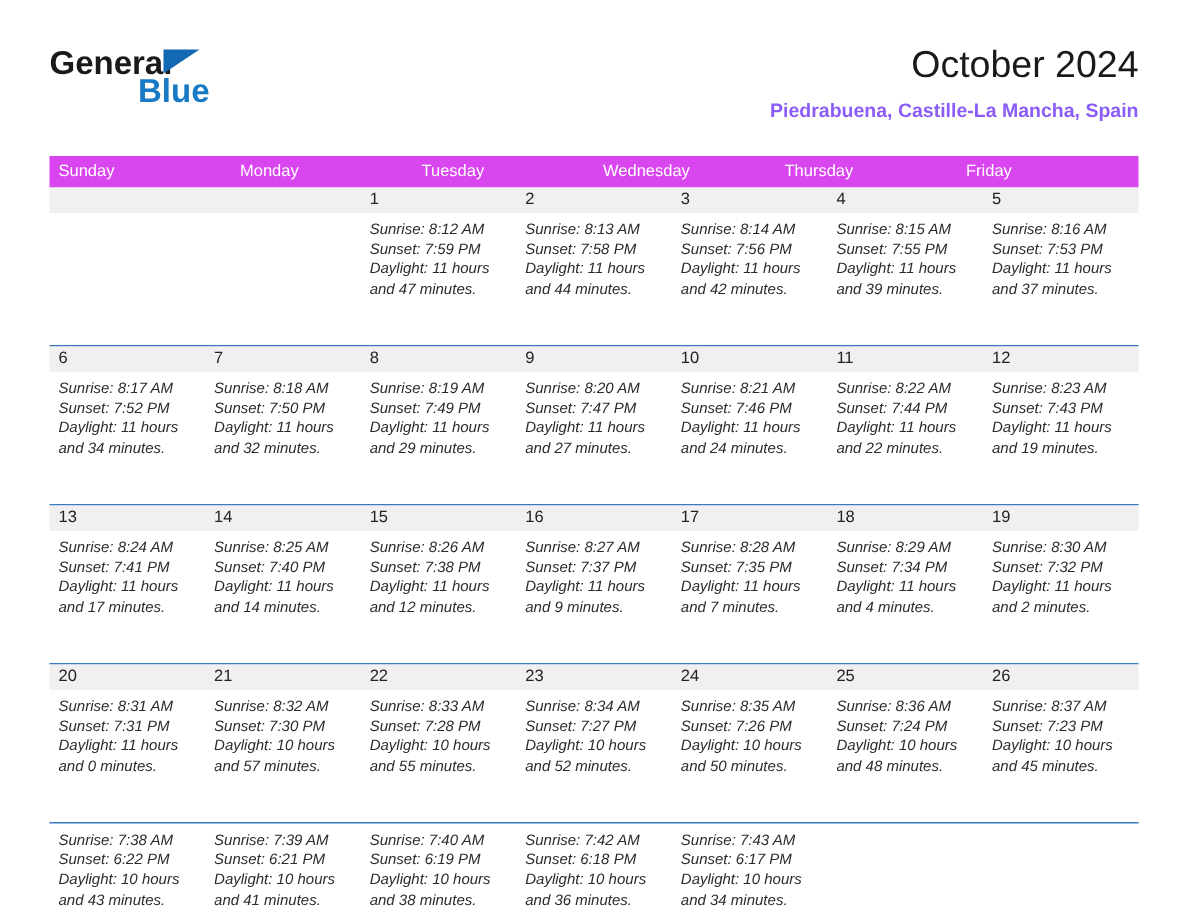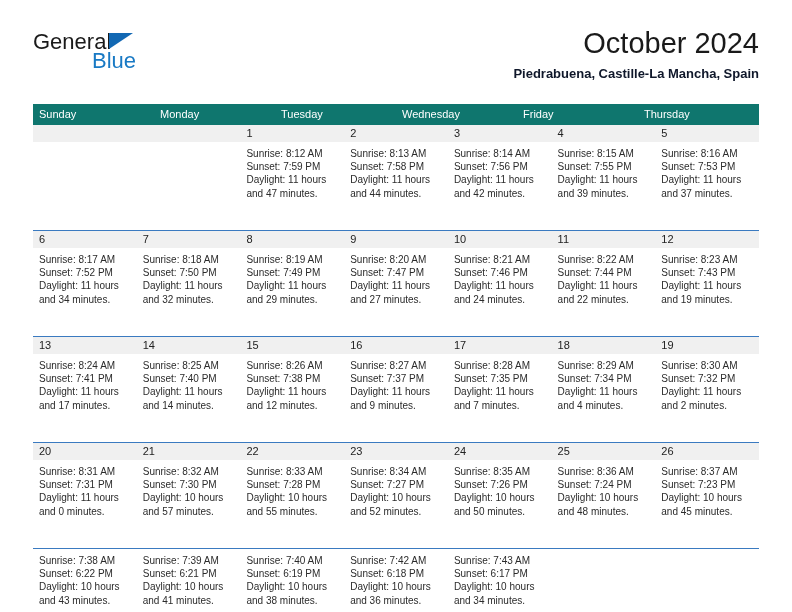--- a/index.html
+++ b/index.html
@@ -30,20 +30,21 @@
     width: 726px;
     height: 72px;
   }
 
   .brand {
     position: absolute;
     left: 0;
     top: 0;
     width: 230px;
     height: 56px;
+    font-weight: bold;
   }
   .brand-general {
     position: absolute;
     left: 0;
     top: 2px;
     font-size: 22px;
     letter-spacing: 0px;
     color: #1a1a1a;
     font-family: "Liberation Sans", sans-serif;
     line-height: 24px;
@@ -67,45 +68,45 @@
     margin-left: 28px;
   }
 
   .title-block {
     position: absolute;
     right: 0;
     top: 0;
     text-align: right;
   }
   .cal-title {
-    font-size: 29px;
+    font-size: 25px;
     color: #1a1a1a;
     line-height: 30px;
     white-space: nowrap;
   }
   .cal-subtitle {
     margin-top: 8px;
     font-size: 13px;
     font-weight: bold;
-    color: #0f172a;
+    color: #8b5cf6;
     line-height: 16px;
     white-space: nowrap;
   }
 
   
   .calendar {
     position: absolute;
     left: 33px;
     top: 104px;
     width: 726px;
   }
 
   .dow-row {
     display: flex;
-    background: #0f766e;
+    background: #d946ef;
     height: 21px;
   }
   .dow {
     flex: 1 1 0;
     min-width: 0;
     color: #ffffff;
     font-size: 11px;
     line-height: 21px;
     padding-left: 6px;
     box-sizing: border-box;
@@ -140,20 +141,21 @@
     box-sizing: border-box;
     padding-left: 6px;
     font-size: 11px;
     line-height: 17px;
     color: #222222;
     white-space: nowrap;
     overflow: hidden;
   }
   .cell-body {
     padding: 5px 6px 0 6px;
+    font-style: italic;
   }
   .evline {
     font-size: 10px;
     line-height: 13.2px;
     color: #2b2b2b;
     white-space: nowrap;
     overflow: hidden;
   }
   .cell.empty .cell-body { visibility: hidden; }
 </style>
@@ -176,22 +178,22 @@
     </div>
 
   </div>
 
   <div class="calendar">
     <div class="dow-row">
         <div class="dow">Sunday</div>
         <div class="dow">Monday</div>
         <div class="dow">Tuesday</div>
         <div class="dow">Wednesday</div>
+        <div class="dow">Thursday</div>
         <div class="dow">Friday</div>
-        <div class="dow">Thursday</div>
       </div>
     <div id="weeks-container">
         <div class="week">
           <div class="daynum-band">
             <div class="daynum"></div>
             <div class="daynum"></div>
             <div class="daynum">1</div>
             <div class="daynum">2</div>
             <div class="daynum">3</div>
             <div class="daynum">4</div>

